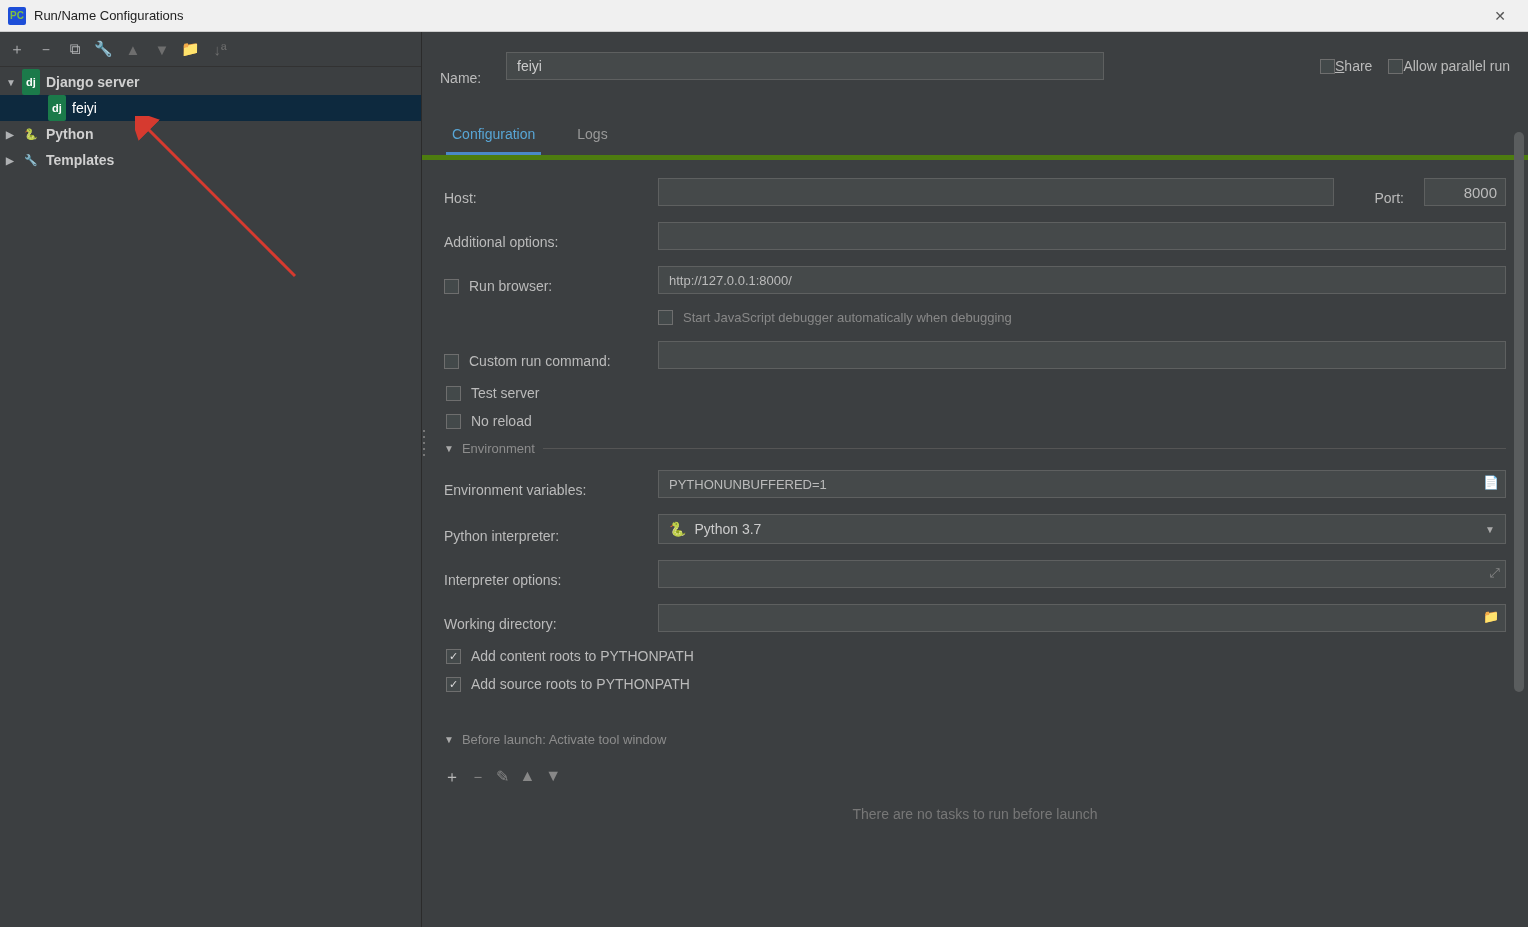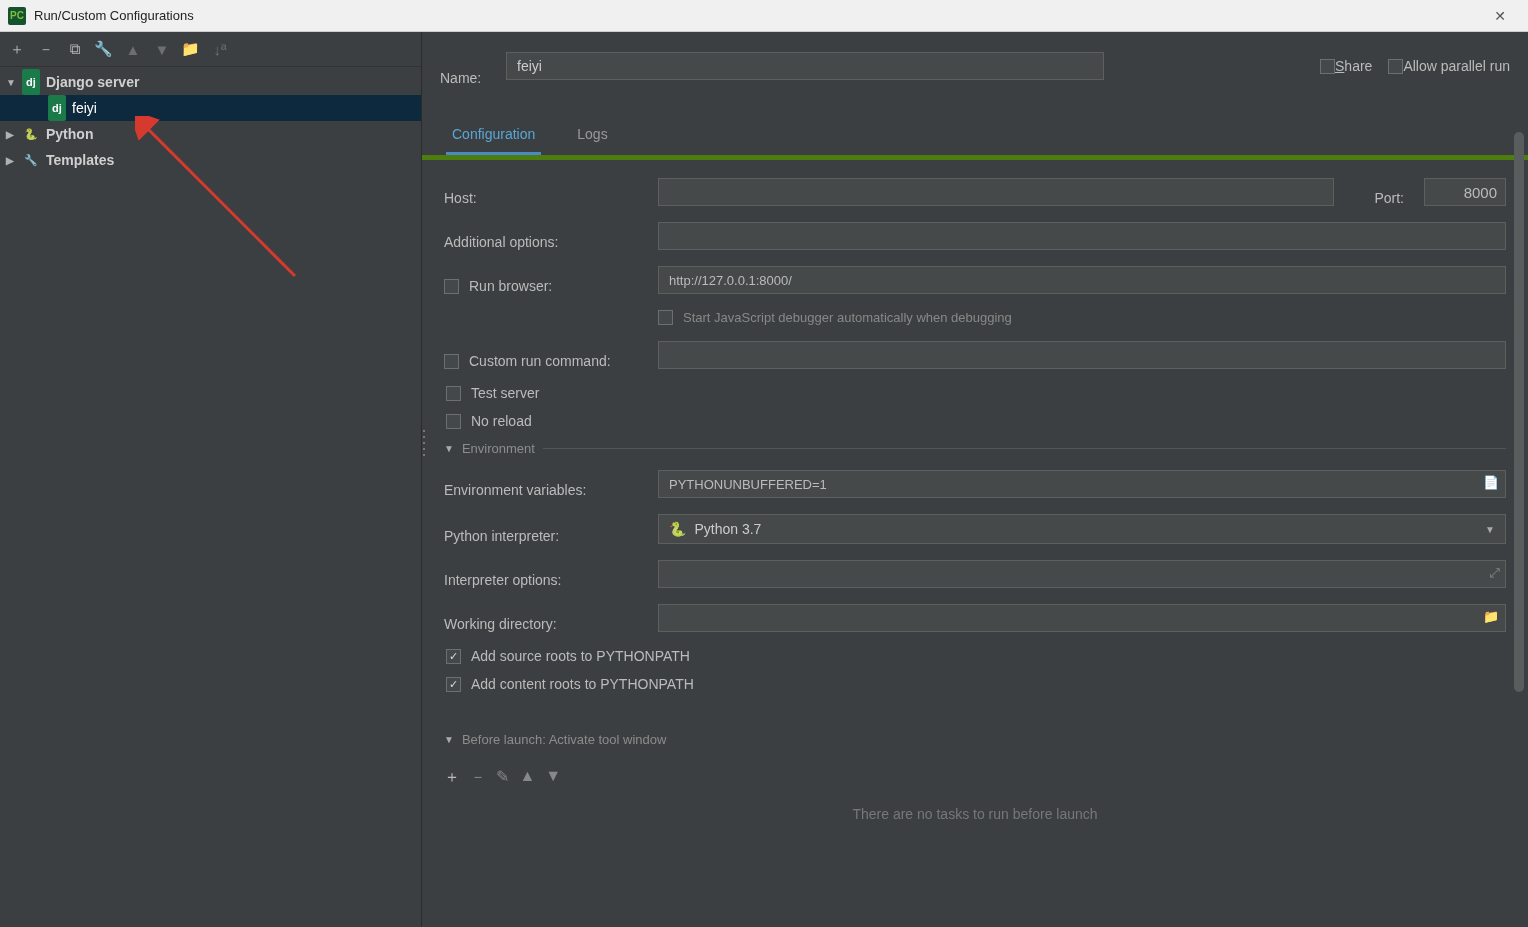--- a/index.html
+++ b/index.html
@@ -17,21 +17,21 @@
   background: #f0f0f0;
   color: #333;
   height: 32px;
   display: flex;
   align-items: center;
   padding: 0 8px;
   border-bottom: 1px solid #ccc;
 }
 .titlebar .app-icon {
   width: 18px; height: 18px;
-  background: #14532d;
+  background: #1d4ed8;
   margin-right: 8px;
   display: flex; align-items: center; justify-content: center;
   font-size: 10px; color: #7fbf3f; font-weight: bold;
   border-radius: 2px;
 }
 .titlebar .title { flex: 1; font-size: 13px; color: #222; }
 .titlebar .win-btn { width: 40px; text-align: center; color: #555; font-size: 14px; }
 .main {
   display: flex;
   height: calc(100% - 32px);
@@ -195,21 +195,21 @@
   position: absolute; left: 421px; top: 430px; width: 6px; height: 26px;
   display: flex; flex-direction: column; justify-content: space-between;
 }
 .grip span { width: 2px; height: 2px; background: #777; margin-left: 2px; }
 </style>
 </head>
 <body>
 
 <div class="titlebar">
   <div class="app-icon">PC</div>
-  <div class="title">Run/Custom Configurations</div>
+  <div class="title">Run/Name Configurations</div>
   <div class="win-btn">✕</div>
 </div>
 
 <div class="main">
 
   <div class="left-panel">
     <div class="left-toolbar">
       <div class="tb-icon">＋</div>
       <div class="tb-icon">－</div>
       <div class="tb-icon">⧉</div>
@@ -342,25 +342,25 @@
       <div class="form-row">
         <label>Working directory:</label>
         <div class="input-wrap">
           <input class="text-input with-btn" style="">
           <span class="input-btn">📁</span>
         </div>
       </div>
 
       <div class="cb-line">
         <span class="cb checked"></span>
-        <span>Add source roots to PYTHONPATH</span>
+        <span>Add content roots to PYTHONPATH</span>
       </div>
       <div class="cb-line">
         <span class="cb checked"></span>
-        <span>Add content roots to PYTHONPATH</span>
+        <span>Add source roots to PYTHONPATH</span>
       </div>
 
       <div style="height:18px"></div>
 
       <div class="section-header">
         <span class="arrow">▼</span>
         <span>Before launch: Activate tool window</span>
       </div>
 
       <div class="before-launch-toolbar">

